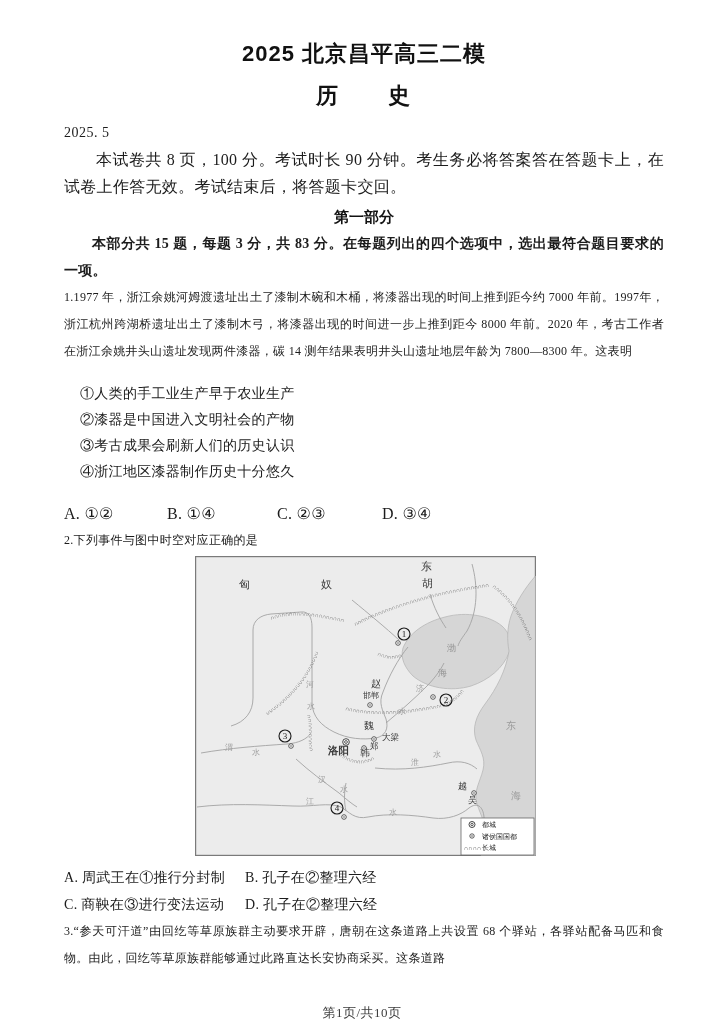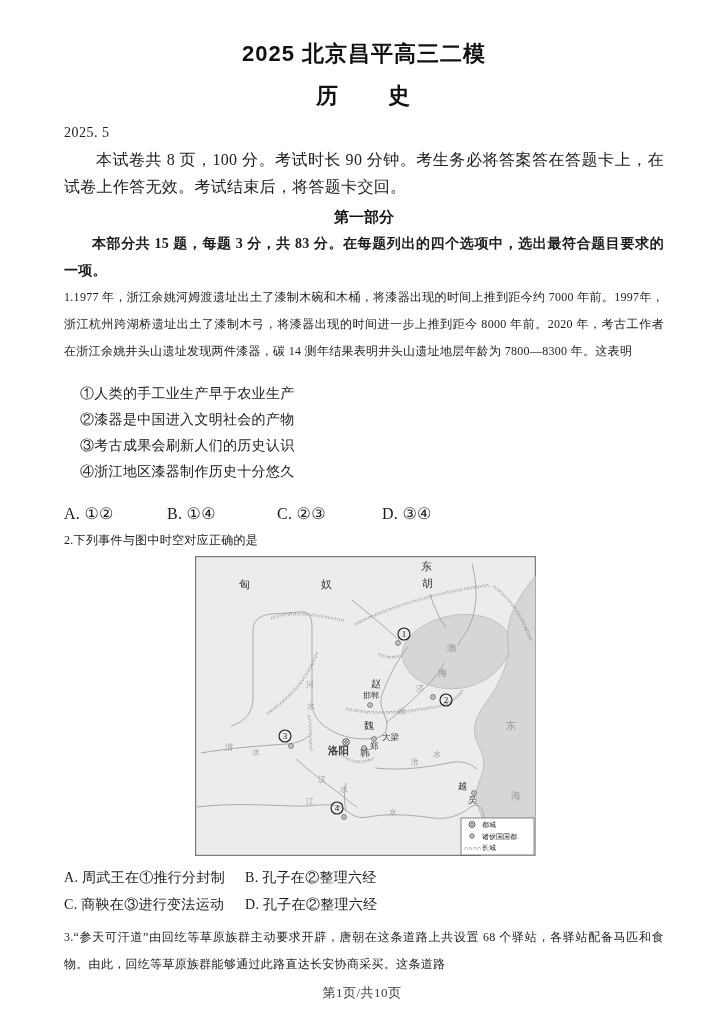--- a/index.html
+++ b/index.html
@@ -28,22 +28,22 @@
   .stem{margin:0;font-size:12px;line-height:27px;text-align:justify;letter-spacing:.3px;font-family:Liberation Serif, serif;}
   .items{margin:16px;}
   .item{font-size:14px;line-height:26px;letter-spacing:.3px;}
   .optrow{display:flex;font-size:16px;line-height:26px;letter-spacing:.3px;}
   .optrow span:nth-child(1){width:103px;}
   .optrow span:nth-child(2){width:110px;}
   .optrow span:nth-child(3){width:105px;}
   .optgrid{display:grid;grid-template-columns:181px 1fr;font-size:14px;line-height:27px;letter-spacing:.3px;margin-top:8px;}
   .mapwrap{width:341px;height:300px;margin:2px 0 0 131px;}
   .mapwrap svg{display:block;}
-  .q3{margin-top:6px;}
-  .footer{position:absolute;left:0;right:0;bottom:22px;text-align:center;font-size:13px;color:#3d3d3d;letter-spacing:.5px;}
+  .q3{margin-top:0;}
+  .footer{position:absolute;left:0;right:0;bottom:2px;text-align:center;font-size:13px;color:#3d3d3d;letter-spacing:.5px;}
   text{font-family:"Liberation Serif","DejaVu Serif",serif;}
 </style>
 </head>
 <body>
 
 <div class="content">
   <h1 class="title">2025 北京昌平高三二模</h1>
   <h2 class="subject">历　　史</h2>
   <div class="date">2025. 5</div>
   <p class="intro">本试卷共 8 页，100 分。考试时长 90 分钟。考生务必将答案答在答题卡上，在试卷上作答无效。考试结束后，将答题卡交回。</p>

